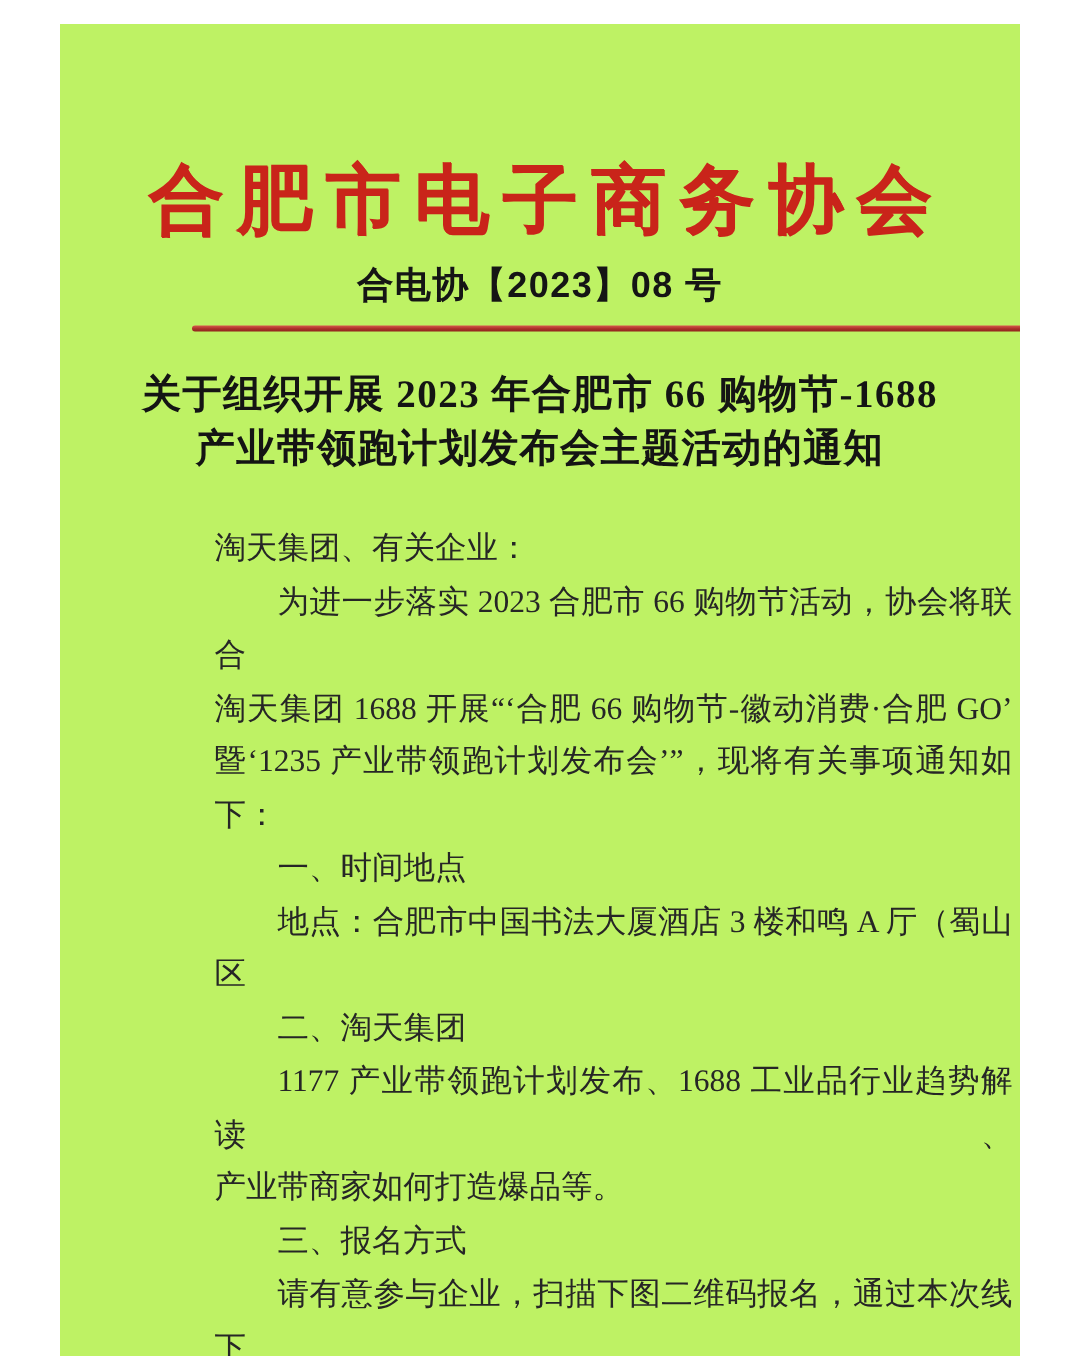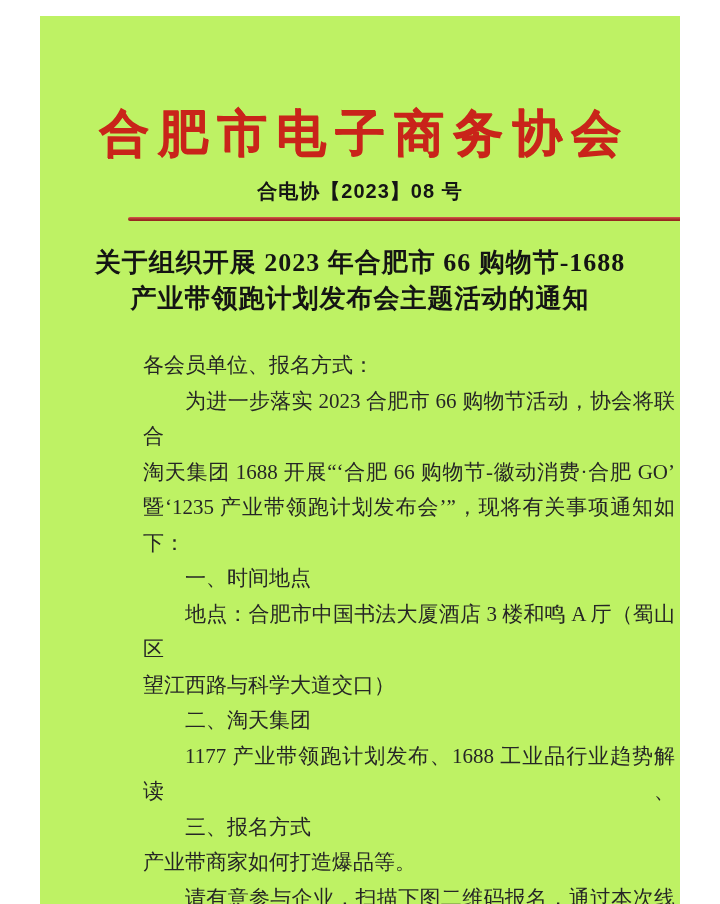--- a/index.html
+++ b/index.html
@@ -25,21 +25,21 @@
     color: #c9241a;
     text-align: center;
     letter-spacing: 9px;
     padding-left: 9px; 
     text-shadow: 0.5px 0.5px 0 #c9241a;
     white-space: nowrap;
   }
   
   .doc-number {
     margin-top: 13px;
-    font-size: 20px;
+    font-size: 24px;
     line-height: 24px;
     font-weight: 700;
     color: #151515;
     text-align: center;
     letter-spacing: 1px;
     font-family: "Liberation Sans", "DejaVu Sans", sans-serif;
   }
   
   .red-rule {
     margin: 14px 0 0 88px;
@@ -89,28 +89,27 @@
 
   <div class="red-rule"></div>
 
   <h1 class="doc-title">
     <span class="title-line">关于组织开展 2023 年合肥市 66 购物节-1688</span>
     <span class="title-line">产业带领跑计划发布会主题活动的通知</span>
   </h1>
 
   <div class="body-block">
 
-  <p class="body-line" data-indent="0" data-fill="false">各会员单位、报名方式：</p>
+  <p class="body-line" data-indent="0" data-fill="false">淘天集团、有关企业：</p>
       <p class="body-line" data-indent="2" data-fill="true">为进一步落实 2023 合肥市 66 购物节活动，协会将联合</p>
       <p class="body-line" data-indent="0" data-fill="true">淘天集团 1688 开展“‘合肥 66 购物节-徽动消费·合肥 GO’</p>
       <p class="body-line" data-indent="0" data-fill="true">暨‘1235 产业带领跑计划发布会’”，现将有关事项通知如</p>
       <p class="body-line" data-indent="0" data-fill="false">下：</p>
       <p class="body-line" data-indent="2" data-fill="false">一、时间地点</p>
       <p class="body-line" data-indent="2" data-fill="true">地点：合肥市中国书法大厦酒店 3 楼和鸣 A 厅（蜀山区</p>
-      <p class="body-line" data-indent="0" data-fill="false">望江西路与科学大道交口）</p>
       <p class="body-line" data-indent="2" data-fill="false">二、淘天集团</p>
       <p class="body-line" data-indent="2" data-fill="true">1177 产业带领跑计划发布、1688 工业品行业趋势解读、</p>
+      <p class="body-line" data-indent="0" data-fill="false">产业带商家如何打造爆品等。</p>
       <p class="body-line" data-indent="2" data-fill="false">三、报名方式</p>
-      <p class="body-line" data-indent="0" data-fill="false">产业带商家如何打造爆品等。</p>
       <p class="body-line" data-indent="2" data-fill="true">请有意参与企业，扫描下图二维码报名，通过本次线下</p>
     </div>
 
 </div>
 
 </body></html>

